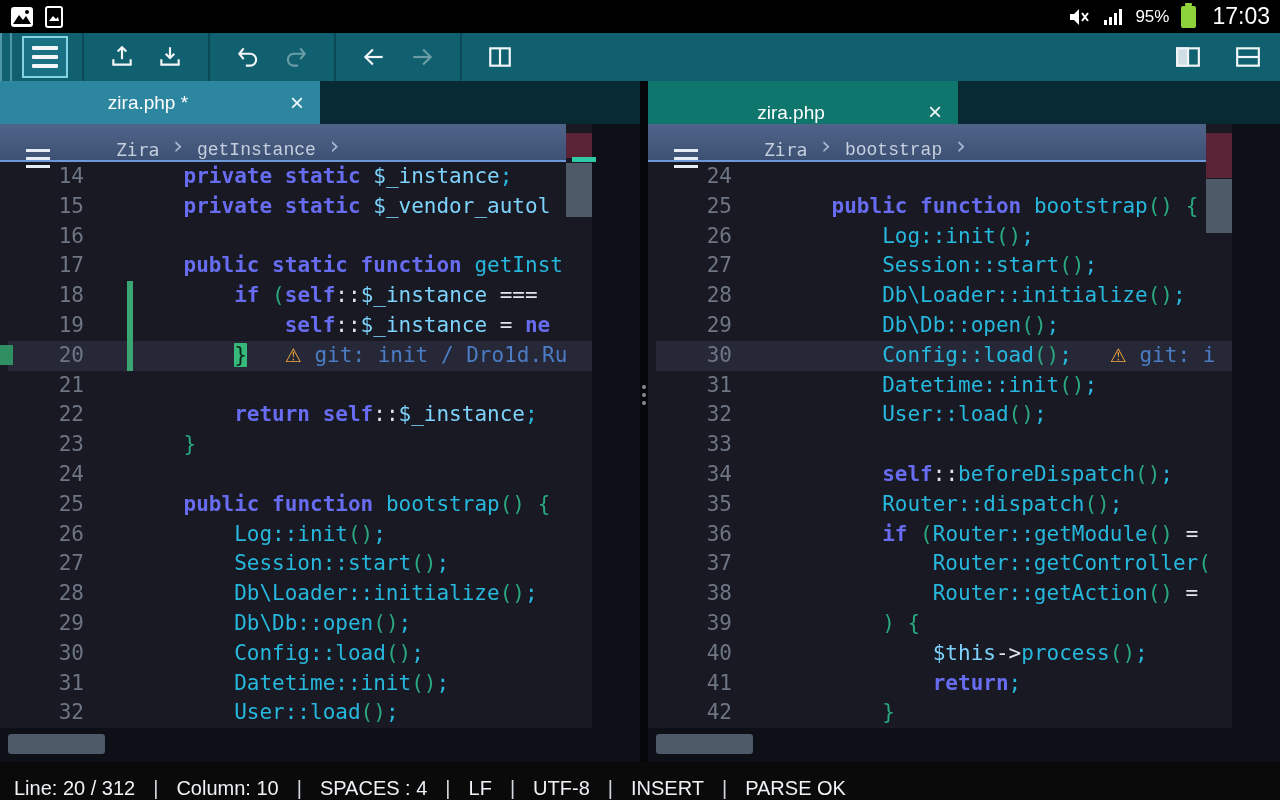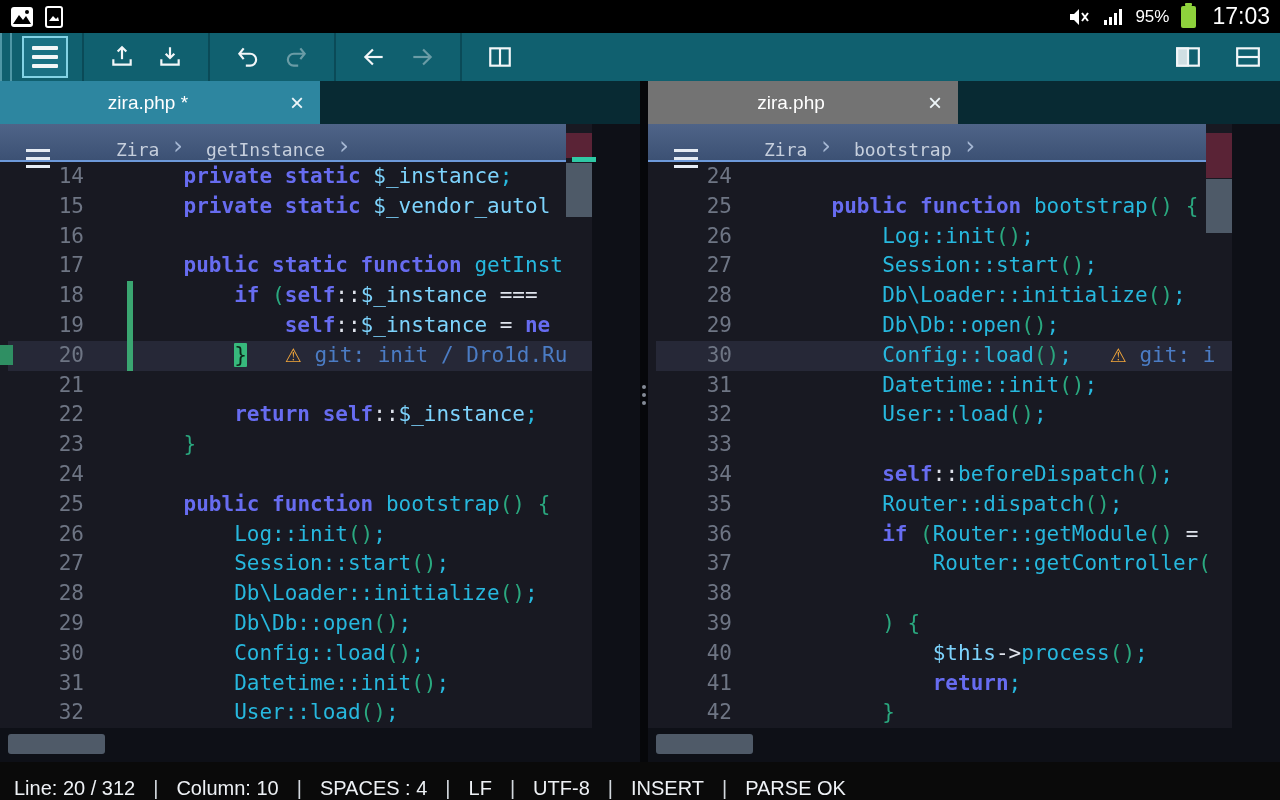--- a/index.html
+++ b/index.html
@@ -40,34 +40,34 @@
   .pane-l{ width:640px; flex:none; }
   .pane-r{ flex:1; }
   .divider{ width:8px; flex:none; background:#06070a; position:relative; cursor:col-resize;}
   .divider-handle{ position:absolute; left:1px; top:44%; color:#858b96; font-size:20px;
                    letter-spacing:0; line-height:7px; }
   .divider-handle i{ display:block; width:4px; height:4px; border-radius:50%; background:#858b96; margin:4px 1px;}
 
   .tabrow{ height:43px; flex:none; background:#082a33; display:flex; }
   .tab{ display:flex; align-items:center; padding:0 16px; cursor:pointer; }
   .pane-l .tab{ width:320px; background:#2d86a0; }
-  .pane-r .tab{ width:310px; background:#737373; }
+  .pane-r .tab{ width:310px; background:#0f766e;align-items:flex-end; }
   .tab-label{ flex:1; text-align:center; color:#fff; font-size:19px; }
   .tab-close{ color:#eef6f9; font-size:24px; margin-left:10px; line-height:1; }
 
   .content{ flex:1; min-height:0; position:relative; background:#181922; overflow:hidden; }
 
   .breadcrumb{ position:absolute; top:0; left:0; right:74px; height:38px; z-index:3;
                background:linear-gradient(#4f6488,#3c5174); border-bottom:2px solid #6d99da;
                display:flex; align-items:flex-end; color:#c6cfdd; }
   .bc-menu{ margin-left:26px; width:26px; flex:none; cursor:pointer;}
   .bc-menu i{ display:block; width:24px; height:3px; background:#e6ecf4;
               box-shadow:0 8px 0 #e6ecf4, 0 -8px 0 #e6ecf4; }
   .bc-item{ font-family:"DejaVu Sans Mono",monospace; font-size:18px; margin-left:64px; cursor:pointer;}
-  .bc-item + .bc-chev + .bc-item{ margin-left:9px; }
+  .bc-item + .bc-chev + .bc-item{ margin-left:0;font-family:Liberation Mono, monospace; }
   .bc-chev{ color:#a5b7d3; font-size:24px; margin:0 14px; font-family:"DejaVu Sans",sans-serif;}
 
   .code{ position:absolute; top:38px; left:0; right:48px; bottom:0; overflow:hidden;
          font-family:"DejaVu Sans Mono",monospace; font-size:21px; line-height:29.8px;padding-left:8px; }
   .code-line{ display:flex; height:29.8px; white-space:pre; }
   .code-line.hl{ background:#262837; }
   .ln{ width:76px; flex:none; text-align:right; color:#6e7584; }
   .ind{ width:49px; flex:none; position:relative; }
   .ind.chg::after{ content:""; position:absolute; right:0; top:0; bottom:0; width:6px; background:#3aa671; }
   .codetext{ flex:1; min-width:0; overflow:hidden; }
@@ -298,21 +298,21 @@
             <div class="code-line"><span class="ln">28</span><span class="ind"></span><span class="codetext"><span class="tk-p">        </span><span class="tk-f">Db\Loader::initialize</span><span class="tk-b">()</span><span class="tk-f">;</span></span></div>
             <div class="code-line"><span class="ln">29</span><span class="ind"></span><span class="codetext"><span class="tk-p">        </span><span class="tk-f">Db\Db::open</span><span class="tk-b">()</span><span class="tk-f">;</span></span></div>
             <div class="code-line hl"><span class="ln">30</span><span class="ind"></span><span class="codetext"><span class="tk-p">        </span><span class="tk-f">Config::load</span><span class="tk-b">()</span><span class="tk-f">;</span><span class="tk-p">   </span><span class="tk-w">⚠</span><span class="tk-p"> </span><span class="tk-a">git: i</span></span></div>
             <div class="code-line"><span class="ln">31</span><span class="ind"></span><span class="codetext"><span class="tk-p">        </span><span class="tk-f">Datetime::init</span><span class="tk-b">()</span><span class="tk-f">;</span></span></div>
             <div class="code-line"><span class="ln">32</span><span class="ind"></span><span class="codetext"><span class="tk-p">        </span><span class="tk-f">User::load</span><span class="tk-b">()</span><span class="tk-f">;</span></span></div>
             <div class="code-line"><span class="ln">33</span><span class="ind"></span><span class="codetext"></span></div>
             <div class="code-line"><span class="ln">34</span><span class="ind"></span><span class="codetext"><span class="tk-p">        </span><span class="tk-k">self</span><span class="tk-p">::</span><span class="tk-f">beforeDispatch</span><span class="tk-b">()</span><span class="tk-f">;</span></span></div>
             <div class="code-line"><span class="ln">35</span><span class="ind"></span><span class="codetext"><span class="tk-p">        </span><span class="tk-f">Router::dispatch</span><span class="tk-b">()</span><span class="tk-f">;</span></span></div>
             <div class="code-line"><span class="ln">36</span><span class="ind"></span><span class="codetext"><span class="tk-p">        </span><span class="tk-k">if</span><span class="tk-p"> </span><span class="tk-b">(</span><span class="tk-f">Router::getModule</span><span class="tk-b">()</span><span class="tk-p"> =</span></span></div>
             <div class="code-line"><span class="ln">37</span><span class="ind"></span><span class="codetext"><span class="tk-p">            </span><span class="tk-f">Router::getController</span><span class="tk-b">(</span></span></div>
-            <div class="code-line"><span class="ln">38</span><span class="ind"></span></div>
+            <div class="code-line"><span class="ln">38</span><span class="ind"></span><span class="codetext"><span class="tk-p">            </span><span class="tk-f">Router::getAction</span><span class="tk-b">()</span><span class="tk-p"> =</span></span></div>
             <div class="code-line"><span class="ln">39</span><span class="ind"></span><span class="codetext"><span class="tk-p">        </span><span class="tk-b">)</span><span class="tk-p"> </span><span class="tk-b">{</span></span></div>
             <div class="code-line"><span class="ln">40</span><span class="ind"></span><span class="codetext"><span class="tk-p">            </span><span class="tk-v">$this</span><span class="tk-p">-&gt;</span><span class="tk-f">process</span><span class="tk-b">()</span><span class="tk-f">;</span></span></div>
             <div class="code-line"><span class="ln">41</span><span class="ind"></span><span class="codetext"><span class="tk-p">            </span><span class="tk-k">return</span><span class="tk-f">;</span></span></div>
             <div class="code-line"><span class="ln">42</span><span class="ind"></span><span class="codetext"><span class="tk-p">        </span><span class="tk-b">}</span></span></div>
           </div>
         <div class="right-gutter"></div>
         <span class="mark-maroon"></span>
         <span class="vthumb"></span>
       </div>
       <div class="hscroll">

